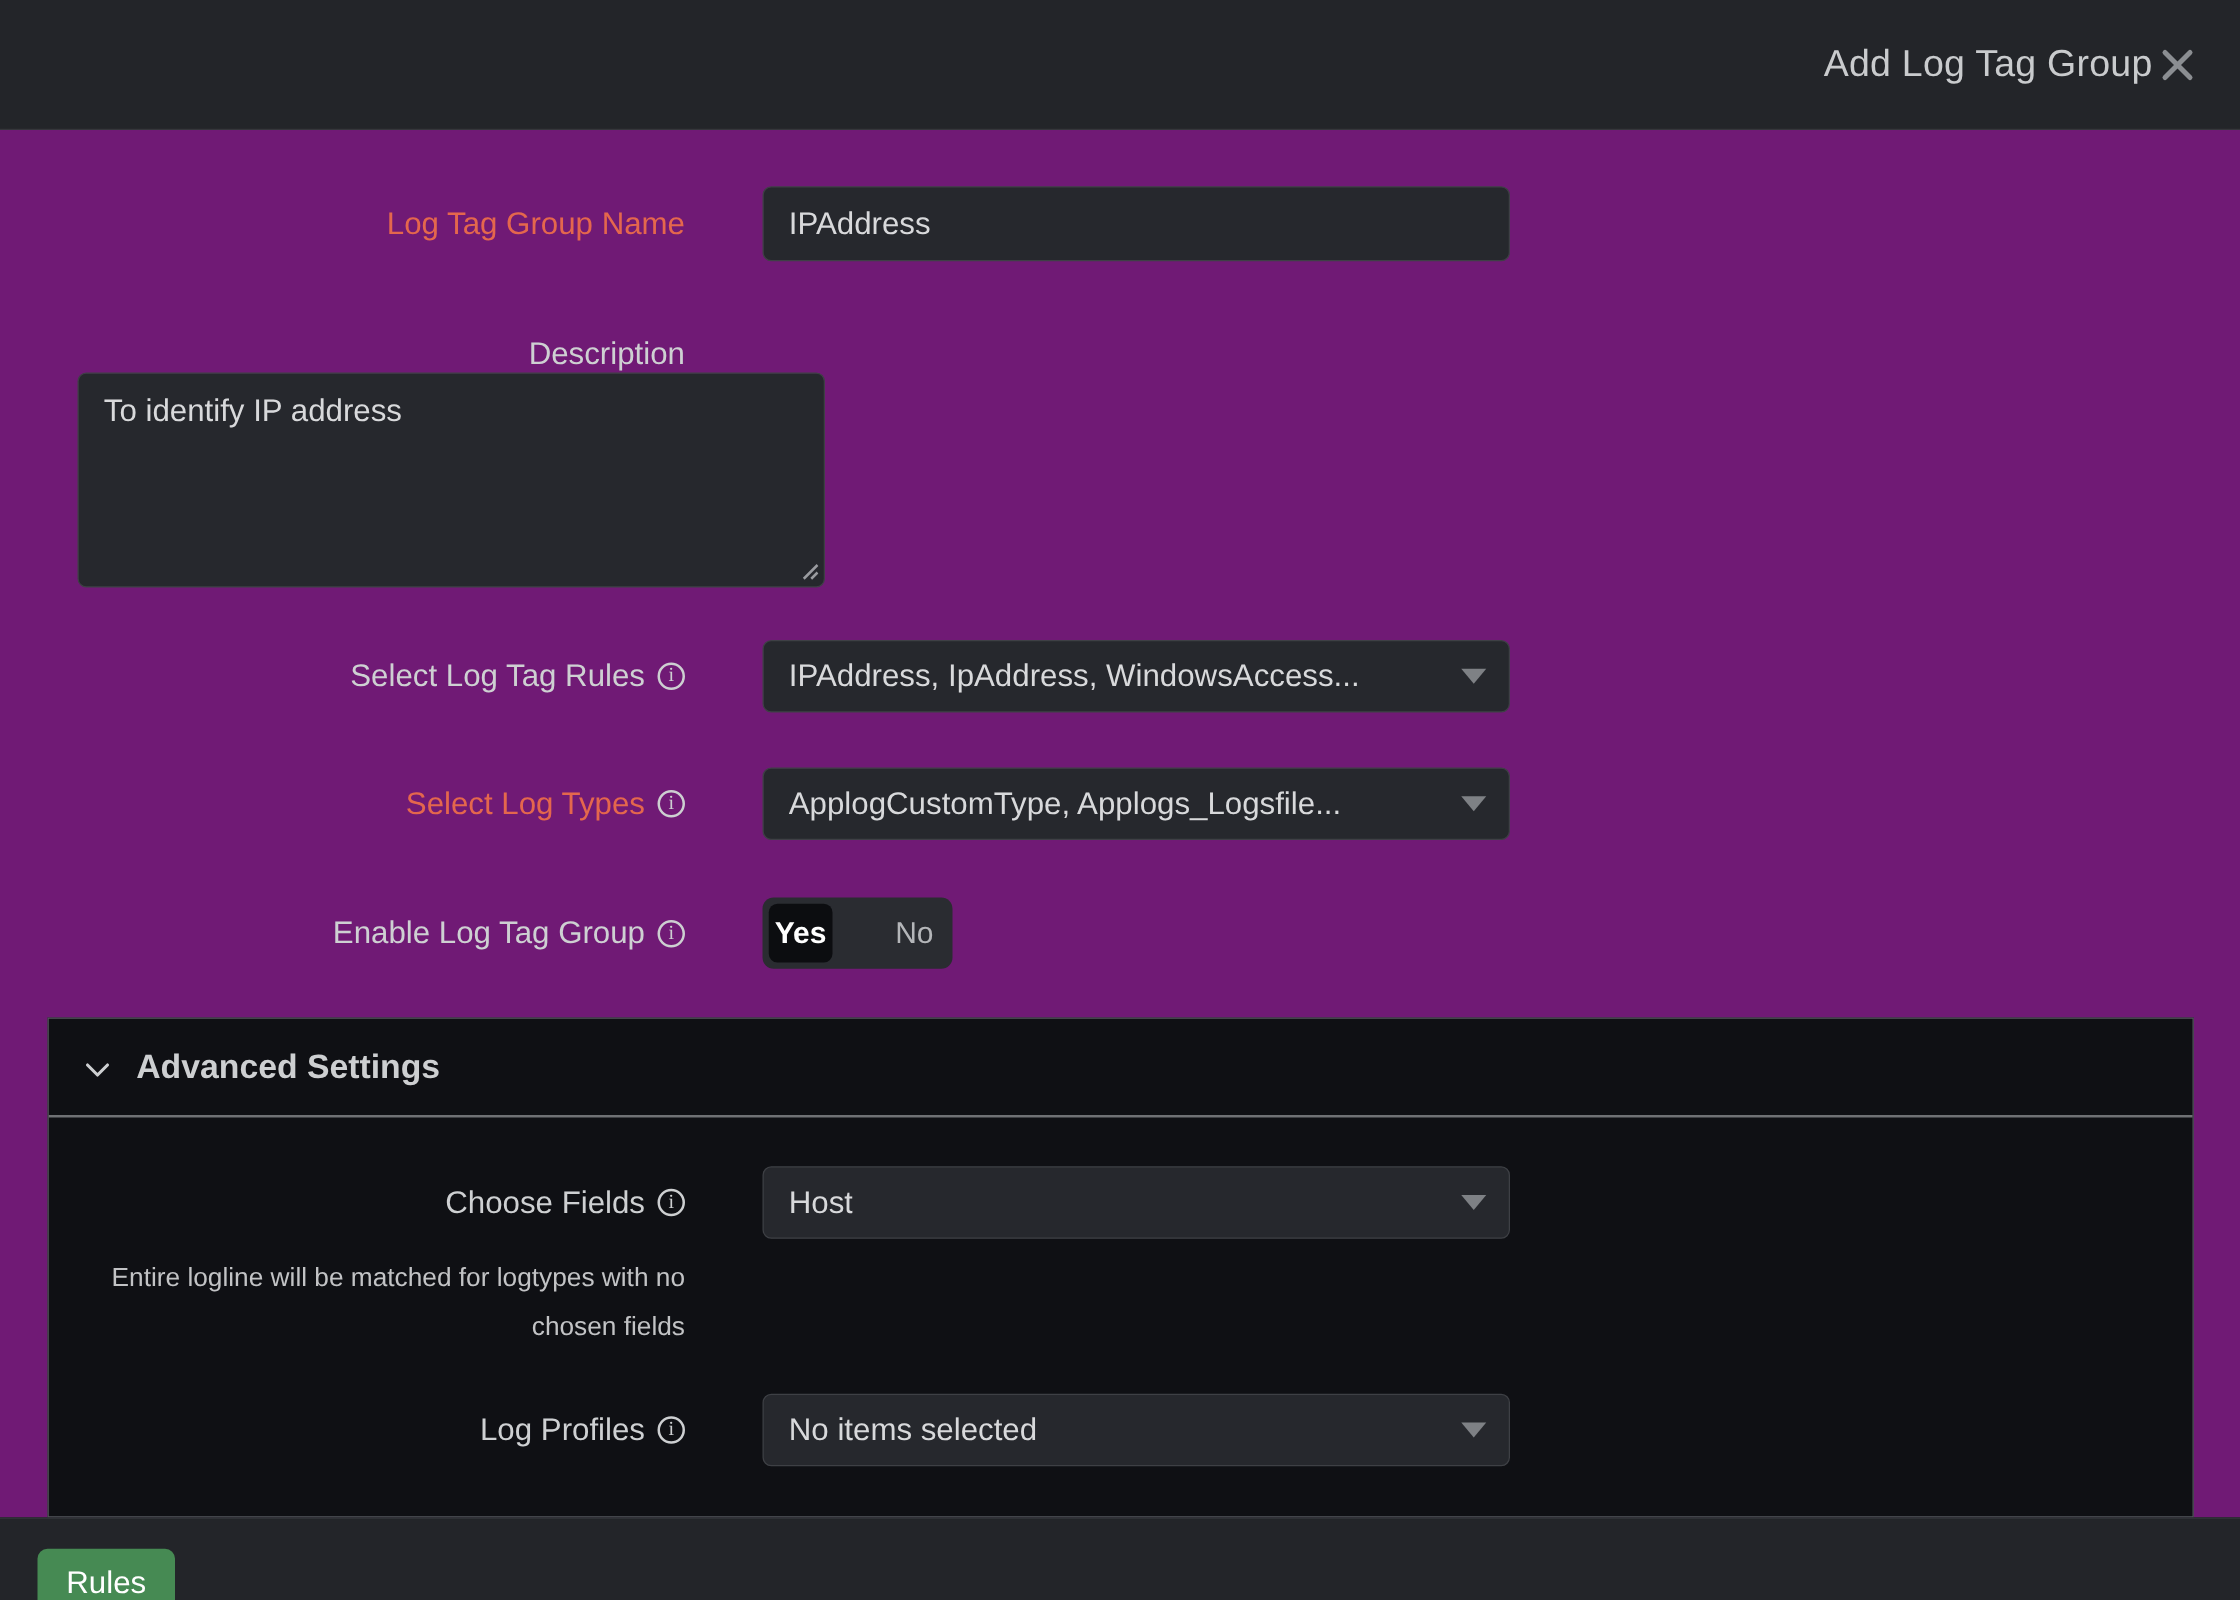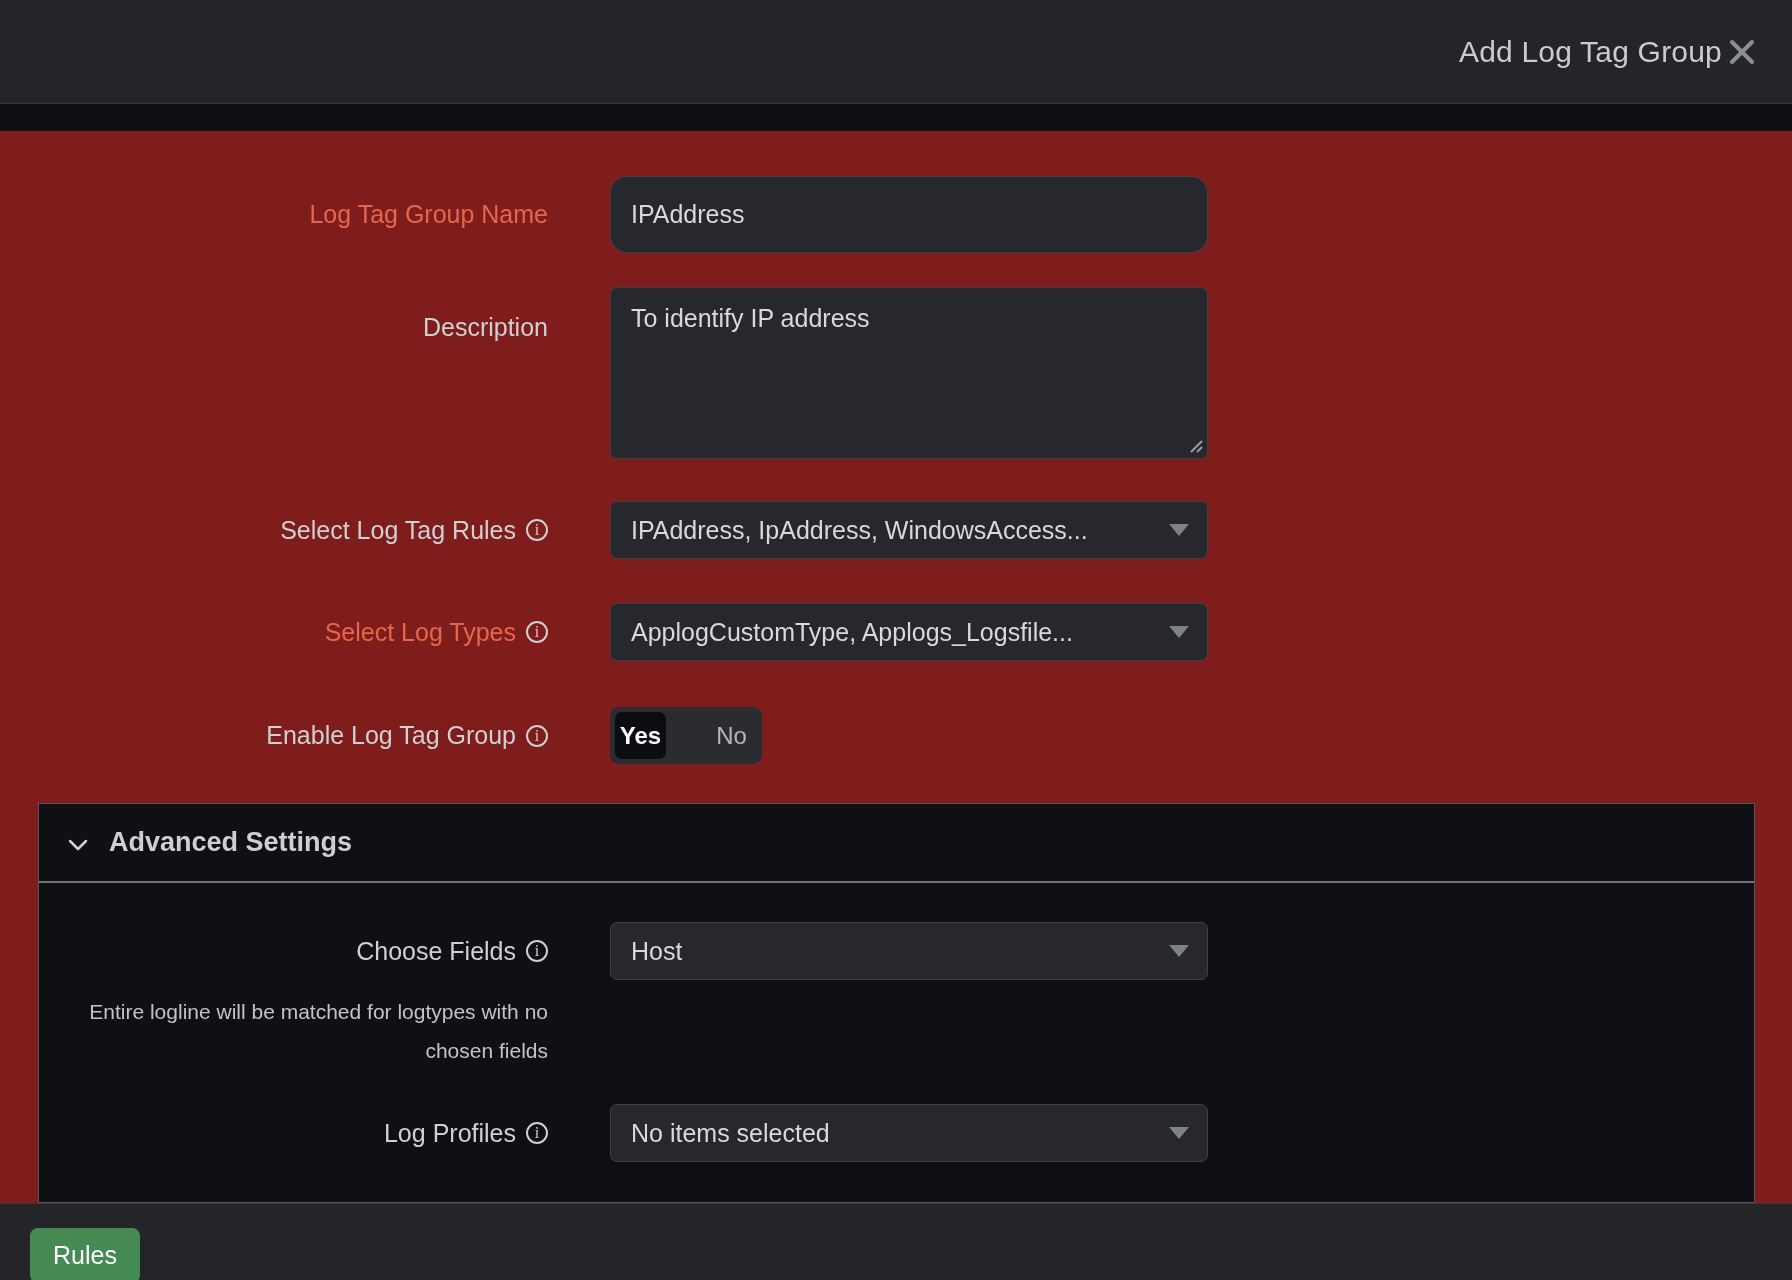--- a/index.html
+++ b/index.html
@@ -19,21 +19,21 @@
     display:flex; align-items:center; justify-content:flex-end;
     padding:0 30px;
   }
   .modal-title { font-size:30px; color:#c9cbcd; letter-spacing:0.2px; }
   .close-btn {
     width:40px; height:40px; display:flex; align-items:center; justify-content:center;
     cursor:pointer;
   }
 
   
-  .modal-body { flex:1; background:#7f1d1d; padding-top:45px;margin-top:27px; }
+  .modal-body { flex:1; background:#701a75; padding-top:45px; }
 
   .form-row { display:flex; align-items:center; }
   .label-col { width:548px; flex:none; display:flex; flex-direction:column; }
   .label-line {
     display:flex; align-items:center; justify-content:flex-end; gap:10px;
     font-size:25px; color:#ced0d2;
   }
   .label-line.required { color:#e4674d; }
   .control-col { margin-left:62px; flex:none; }
 
@@ -47,21 +47,21 @@
     content:"i"; font-family:"Liberation Serif", serif;
     font-size:16px; line-height:1; font-style:normal;
   }
 
   .text-input, .textarea, .dropdown {
     width:598px; background:#26282d;
     border:1px solid #3e4045; border-radius:7px;
     color:#d8d9db; font-size:25px;
     font-family:"Liberation Sans", sans-serif;
   }
-  .text-input { height:77px; padding:0 20px; outline:none;border-radius:17px; }
+  .text-input { height:60px; padding:0 20px; outline:none; }
   .textarea {
     height:172px; padding:14px 20px; resize:none; outline:none;
     line-height:1.35; position:relative; display:block;
   }
   .textarea-wrap { position:relative; width:598px; }
   .resize-handle { position:absolute; right:5px; bottom:6px; pointer-events:none; }
 
   .dropdown {
     height:58px; display:flex; align-items:center; justify-content:space-between;
     padding:0 18px 0 20px; cursor:pointer;
@@ -79,21 +79,21 @@
     display:flex; align-items:center; padding:5px; cursor:pointer;gap:40px;
   }
   .toggle-opt {
     flex:1; height:47px; display:flex; align-items:center; justify-content:center;
     font-size:24px; color:#b4b6b9; border-radius:7px;
   }
   .toggle-opt.selected { background:#0c0d10; color:#ffffff; font-weight:bold; }
 
   
   .row-name        { margin-top:0; }
-  .row-description { margin-top:34px; align-items:flex-start; }
+  .row-description { margin-top:34px; align-items:flex-start;flex-direction:column; }
   .row-description .label-line { margin-top:26px; }
   .row-rules       { margin-top:42px; }
   .row-types       { margin-top:44px; }
   .row-enable      { margin-top:46px; }
 
   
   .advanced {
     margin:39px 37px 0 38px;
     border:1px solid #55575c;
     background:#0f1014;

